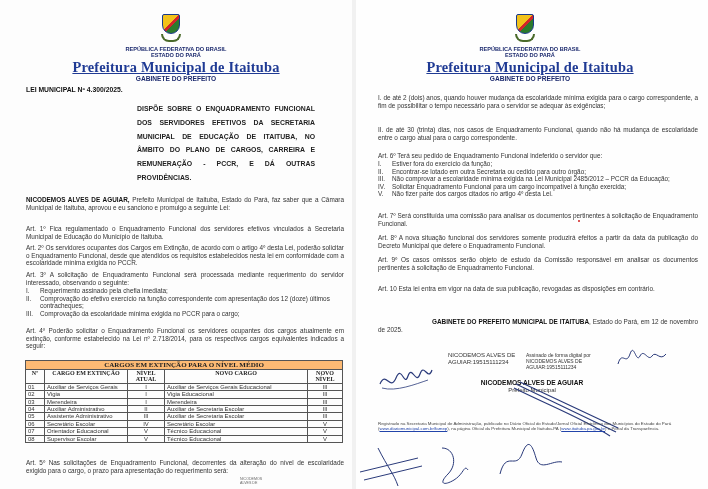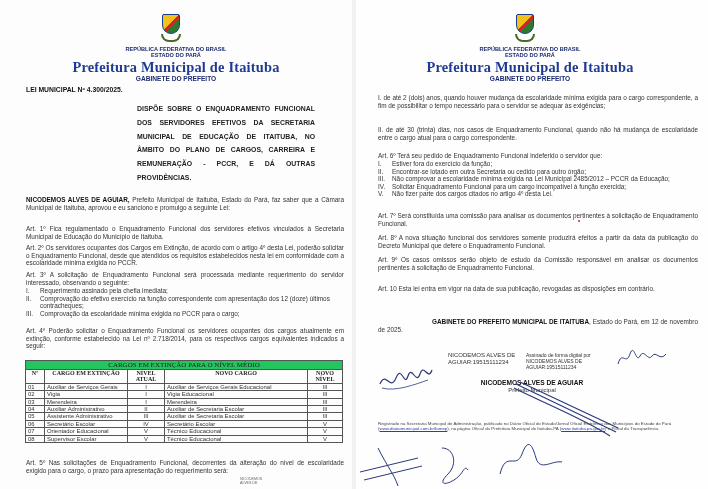--- a/index.html
+++ b/index.html
@@ -6,33 +6,33 @@
   body { width:708px; height:489px; overflow:hidden; position:relative; font-family:"Liberation Sans", sans-serif; color:#222; }
   .page { position:absolute; top:0; height:489px; background:#fdfdfd; overflow:hidden; }
   .page.left { left:0; width:352px; }
   .page.right { left:356px; width:352px; background:#fefefe; }
   .gutter { position:absolute; left:352px; top:0; width:4px; height:489px; background:#f1f1f1; }
   .crest { position:absolute; width:22px; height:30px; }
   .crest .shield { position:absolute; left:2px; top:0; width:18px; height:20px; border:1.5px solid #1a3a8a; border-radius:2px 2px 9px 9px; background:linear-gradient(135deg,#f2c21a 0%,#f2c21a 45%,#d4242a 45%,#d4242a 58%,#2c7a2c 58%); box-sizing:border-box; }
   .crest .wreath { position:absolute; left:1px; top:20px; width:20px; height:8px; border-radius:0 0 8px 8px; border:2px solid #4a6a2a; border-top:none; box-sizing:border-box; }
   .hdr { position:absolute; width:352px; text-align:center; }
   .hdr .rep { font-size:5.6px; font-weight:bold; color:#1c2a6e; line-height:6.4px; }
-  .hdr .title { font-family:"Liberation Serif", serif; font-weight:bold; font-size:14.4px; color:#1f3a94; line-height:16px; letter-spacing:0.2px; }
+  .hdr .title { font-family:"Liberation Serif", serif; font-weight:bold; font-size:14.4px; color:#1f3a94; text-decoration:underline; line-height:16px; letter-spacing:0.2px; }
   .hdr .gab { font-size:6.6px; font-weight:bold; color:#1c2a6e; line-height:8px; }
   .txt { position:absolute; font-size:6.4px; line-height:7.6px; color:#333; text-align:justify; }
   .b { font-weight:bold; color:#111; }
   .law-no { position:absolute; left:26px; top:86px; font-size:6.8px; font-weight:bold; color:#111; }
   .ementa { position:absolute; left:137px; top:102px; width:178px; font-size:6.9px; font-weight:bold; line-height:13.8px; color:#222; text-align:justify; }
   .list { position:absolute; font-size:6.4px; line-height:7.6px; color:#333; }
   .list .li { display:flex; }
   .list .num { width:14px; flex:none; }
   table.cargos { position:absolute; left:25px; top:360px; width:318px; border-collapse:collapse; font-size:5.9px; color:#333; }
   table.cargos td, table.cargos th { border:0.8px solid #555; padding:0 2px; line-height:6.4px; vertical-align:top; }
   table.cargos th { font-family:"Liberation Serif", serif; font-weight:bold; font-size:6px; text-align:center; color:#222; }
-  table.cargos caption { font-family:"Liberation Serif", serif; font-weight:normal; font-size:7px; border:0.8px solid #555; border-bottom:none; background:#22c55e; color:#222; }
+  table.cargos caption { font-family:"Liberation Serif", serif; font-weight:bold; font-size:7px; border:0.8px solid #555; border-bottom:none; background:#fdba74; color:#222; }
   table.cargos td.c { text-align:center; }
   .sig-block { position:absolute; font-size:6.4px; color:#333; line-height:7.2px; }
   .scribble { position:absolute; }
   .footer-note { position:absolute; font-size:4.4px; line-height:5.4px; color:#444; }
   .footer-note .link { color:#2244aa; text-decoration:underline; }
   .redmark { position:absolute; width:2px; height:2px; background:#d02020; border-radius:1px; }
 </style>
 </head>
 <body>
 

